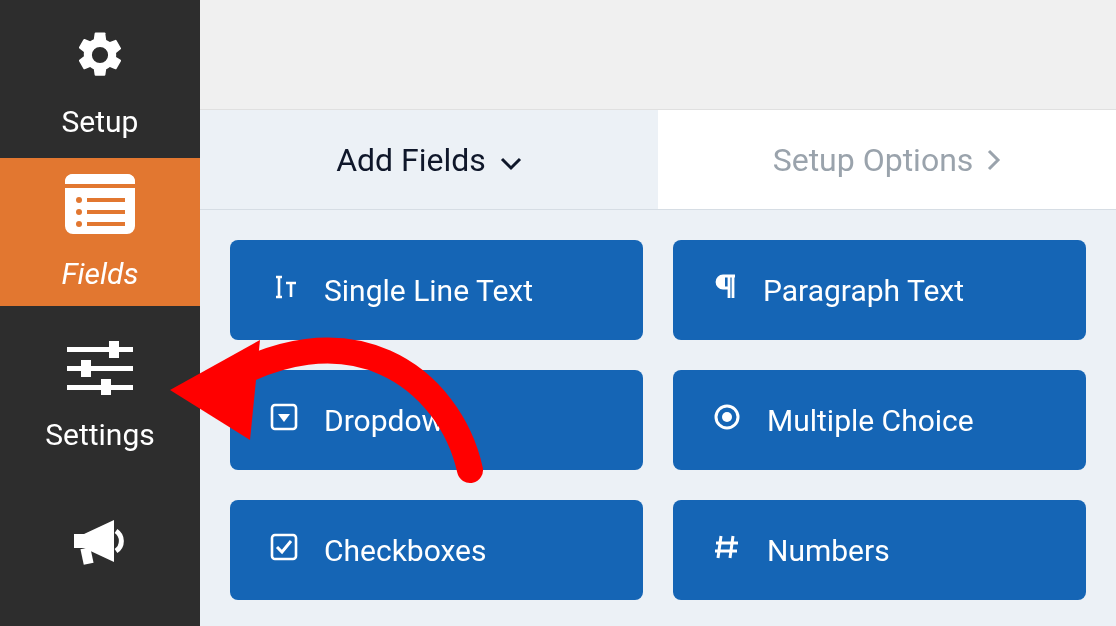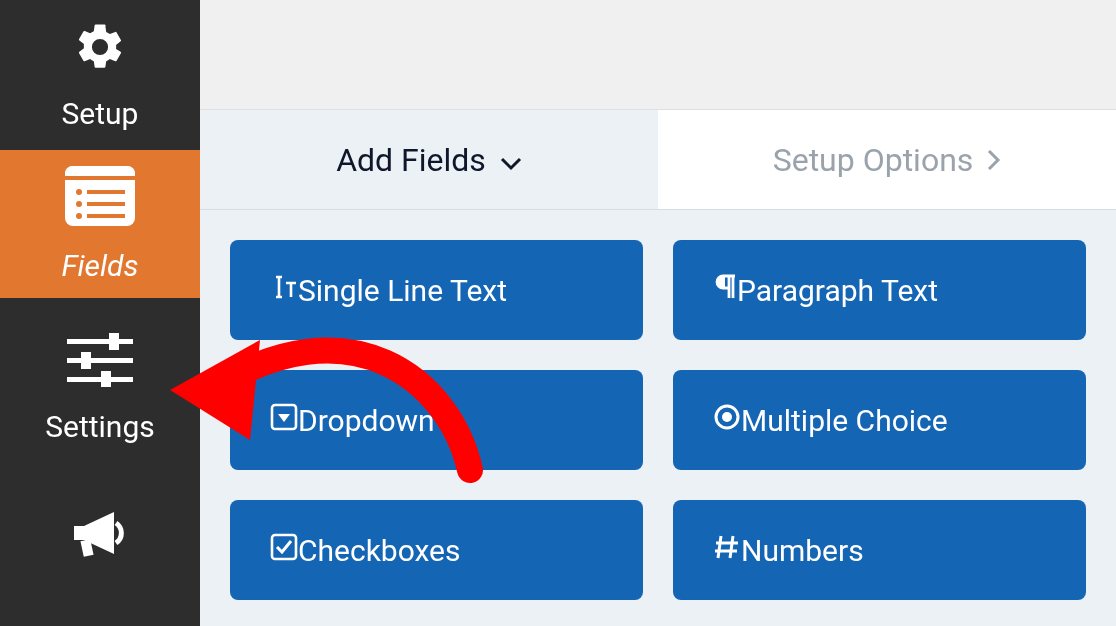--- a/index.html
+++ b/index.html
@@ -2,42 +2,42 @@
 <html><head>
 <meta charset="utf-8">
 <style>
   * { box-sizing: border-box; margin: 0; padding: 0; }
   html, body { width: 1116px; height: 626px; overflow: hidden; font-family: -apple-system, BlinkMacSystemFont, "Segoe UI", Roboto, Helvetica, Arial, sans-serif; }
   body { display: flex; background: #f5f5f5; }
 
   
   .sidebar { width: 200px; height: 626px; background: #2d2d2d; display: flex; flex-direction: column; }
   .side-item { display: flex; flex-direction: column; align-items: center; justify-content: center; color: #ffffff; gap: 18px; cursor: pointer; }
-  .side-item.setup { height: 150px; }
+  .side-item.setup { height: 150px; margin-top: 8px; }
   .side-item.fields { height: 148px; background: #e27730; font-style: italic; }
   .side-item.settings { height: 180px; text-align: right; }
   .side-item.marketing { height: 116px; }
   .side-item .label { font-size: 30px; font-weight: 400; }
   .side-item svg { fill: #ffffff; }
 
   
   .main { flex: 1; display: flex; flex-direction: column; height: 626px; }
   .topbar { height: 110px; background: #f0f0f0; border-bottom: 1px solid #e0e0e0; }
 
   
   .tabs { display: flex; height: 100px; background: #ecf1f6; border-bottom: 1px solid #d6dde4; }
   .tab { flex: 1; display: flex; align-items: center; justify-content: center; gap: 14px; font-size: 32px; cursor: pointer; }
   .tab.add { color: #0f172a; }
   .tab.options { color: #9aa3ac; background: #ffffff; }
   .tab svg { stroke: currentColor; fill: none; stroke-width: 3; }
 
   
   .grid-wrap { flex: 1; background: #ecf1f6; padding: 30px 30px 0 30px; }
   .grid { display: grid; grid-template-columns: 1fr 1fr; gap: 30px; }
-  .field-btn { background: #1565b5; color: #ffffff; height: 100px; border-radius: 8px; display: flex; align-items: center; padding-left: 40px; font-size: 30px; font-weight: 400; cursor: pointer; }
+  .field-btn { background: #1565b5; color: #ffffff; height: 100px; border-radius: 8px; display: flex; align-items: center; padding-left: 40px; gap: 26px; font-size: 30px; font-weight: 400; cursor: pointer; }
   .field-btn svg { fill: #ffffff; }
 
   
   .annot { position: absolute; left: 150px; top: 240px; pointer-events: none; }
 </style>
 </head>
 <body>
 
 <div class="sidebar">
 

